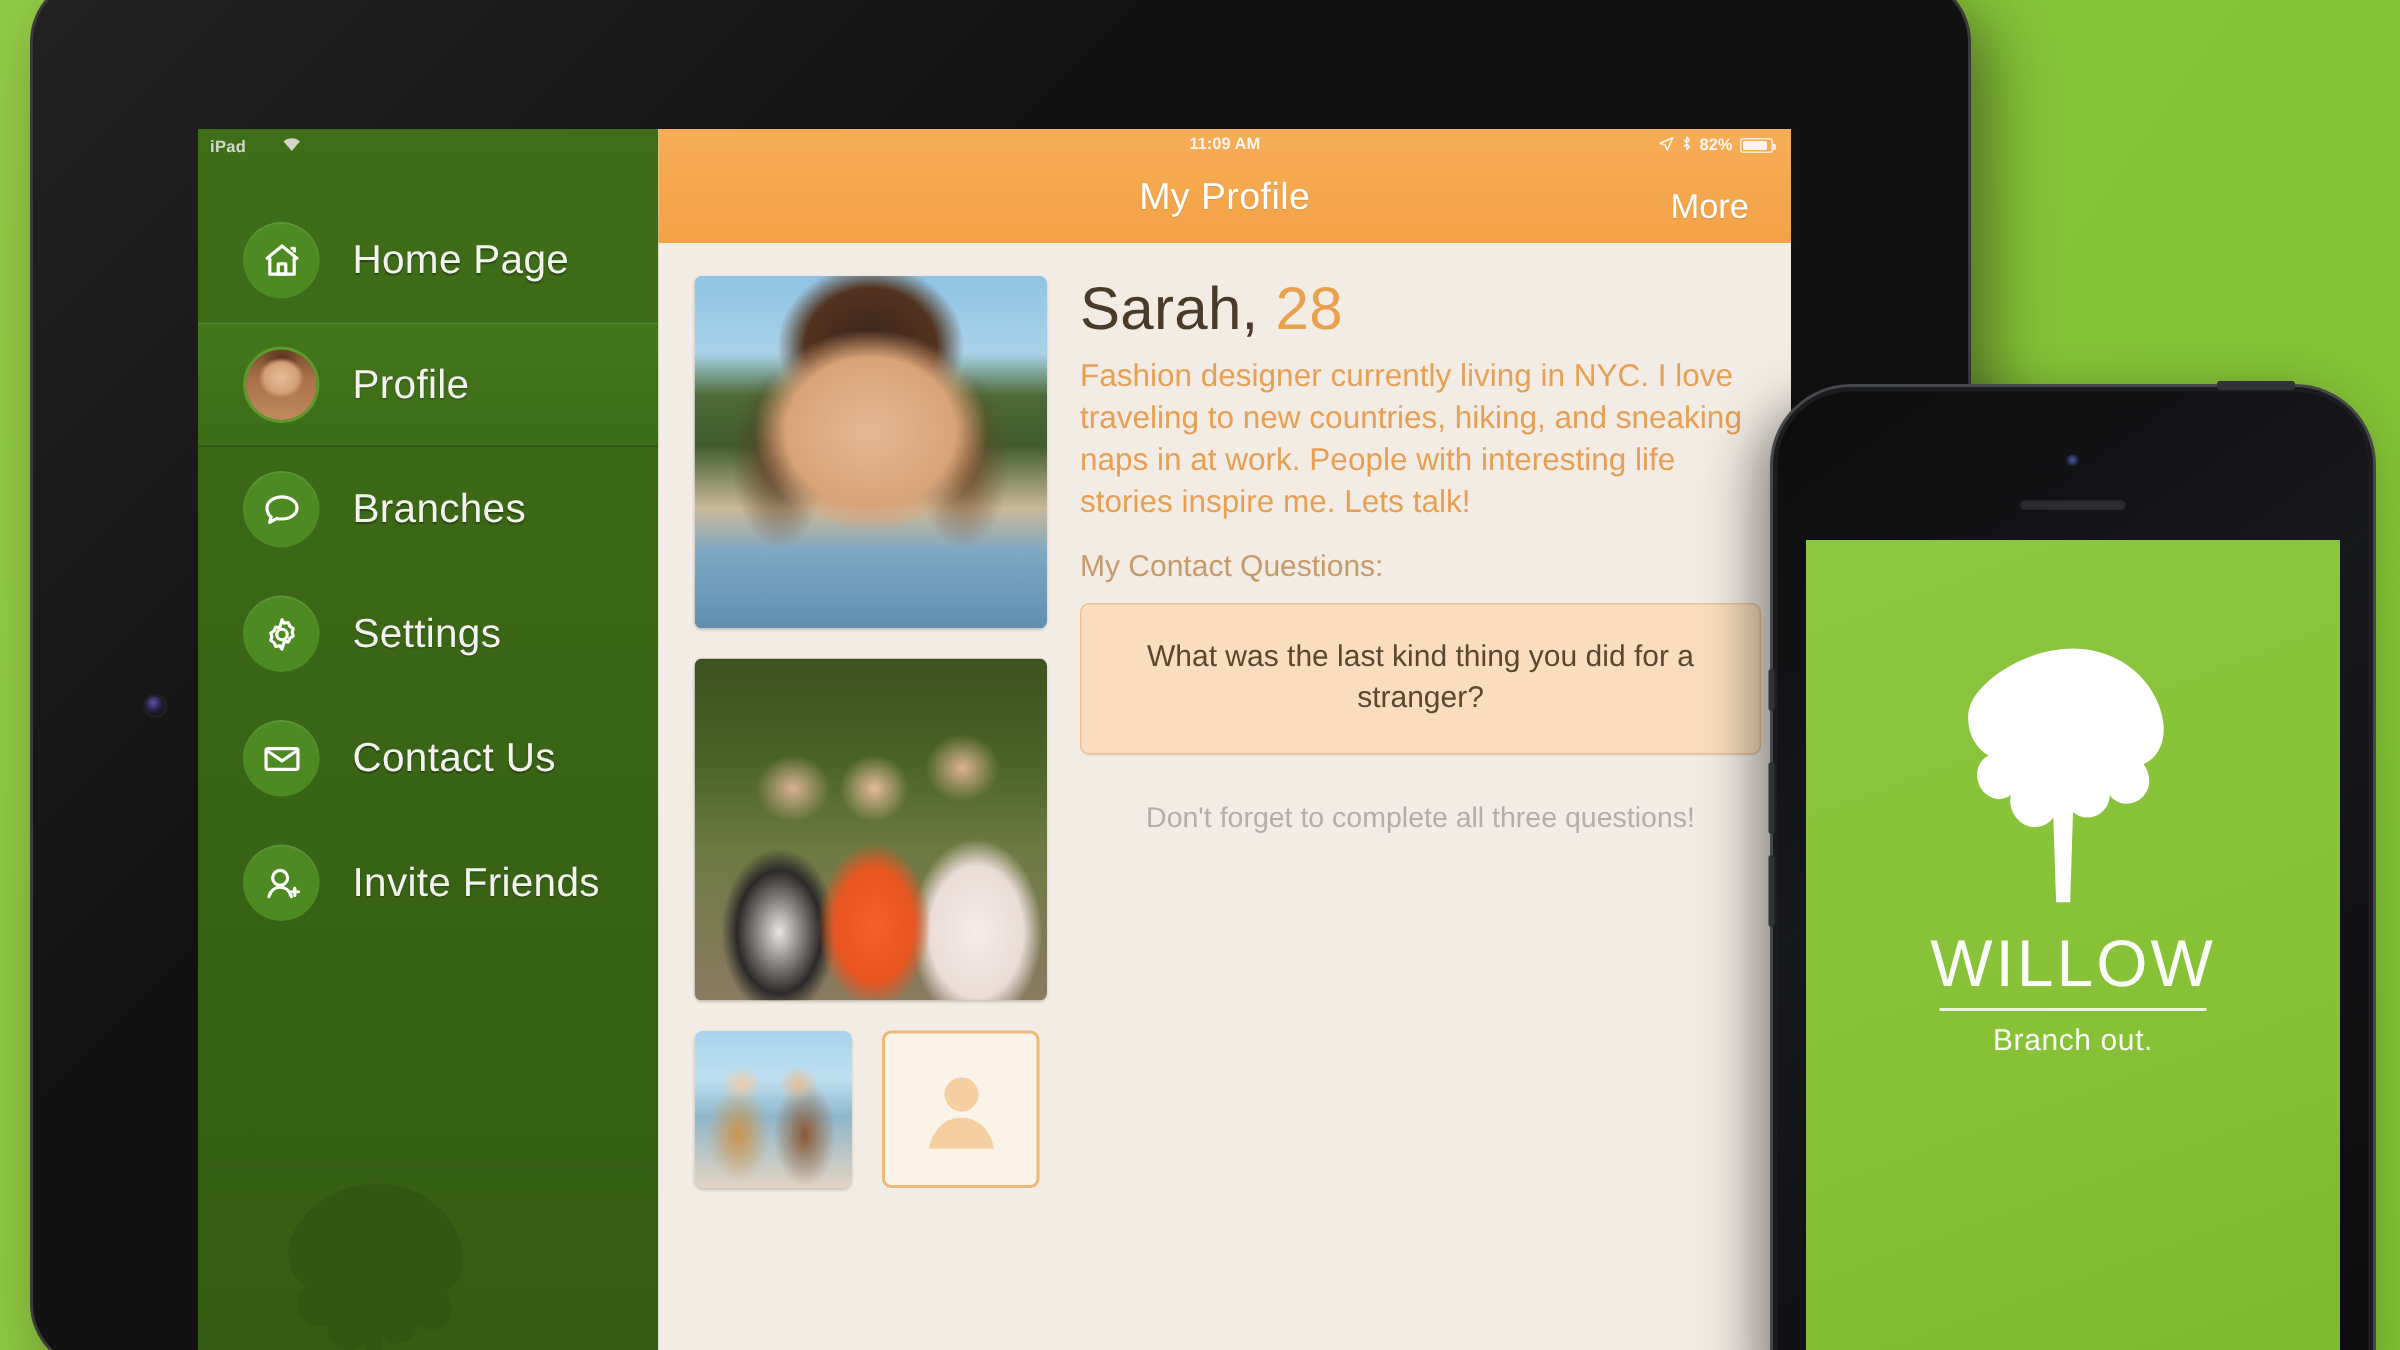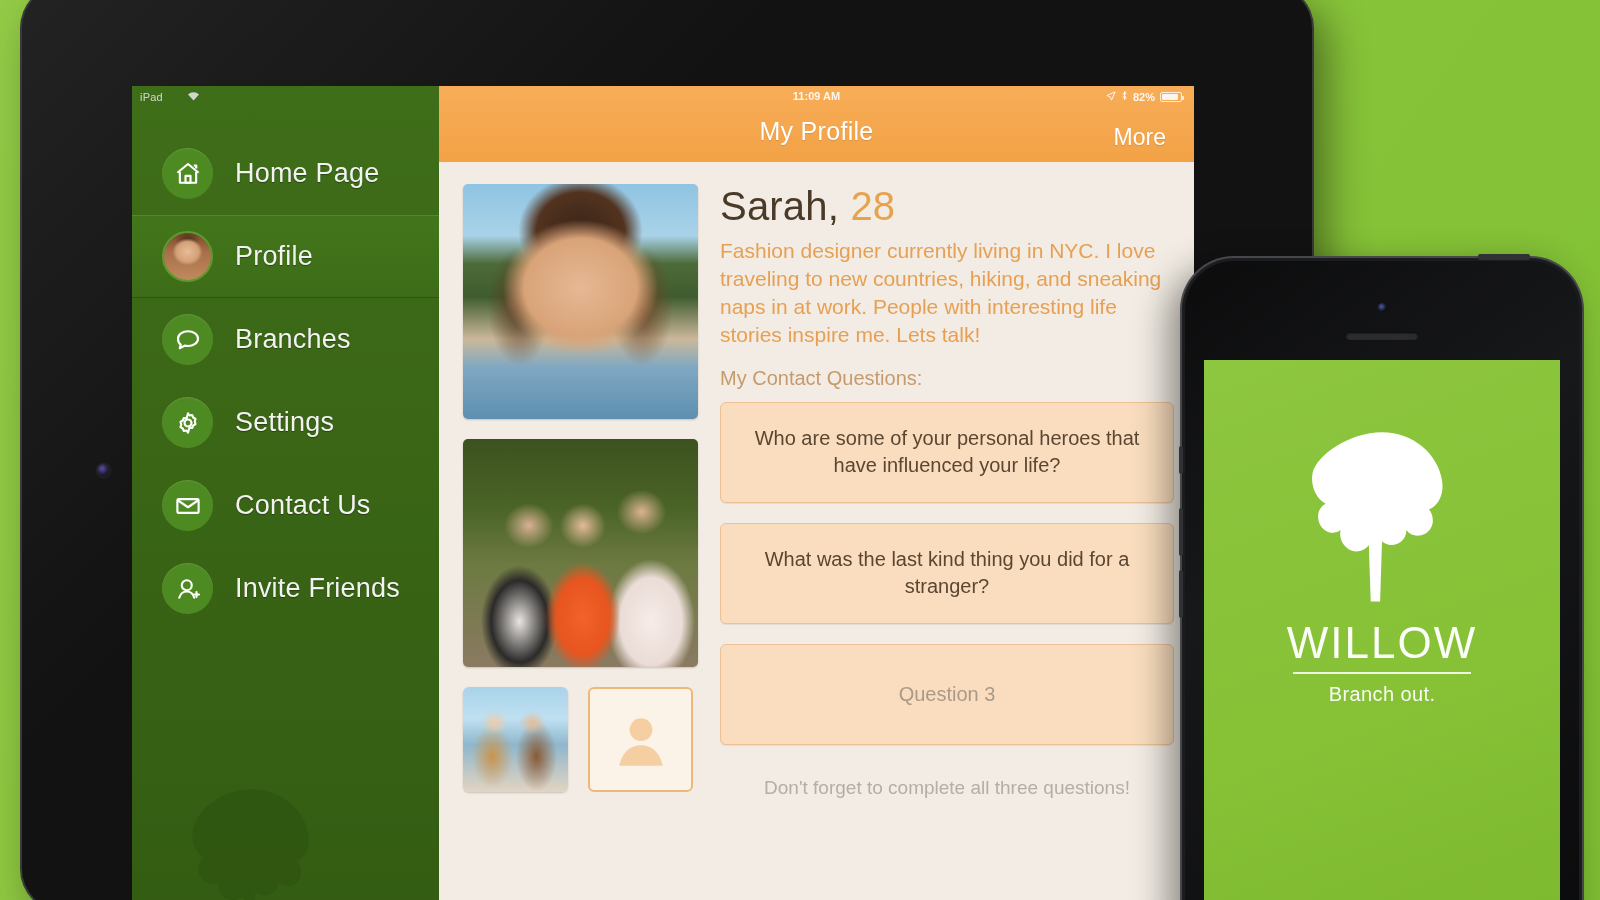--- a/index.html
+++ b/index.html
@@ -44,21 +44,21 @@
   
   .sidebar {
     width:307px; flex:0 0 307px;
     background:linear-gradient(180deg,#3f6e19 0%,#3a6616 40%,#335c12 100%);
     position:relative;
     padding-top:46px;
   }
   .status-left {
     position:absolute; top:5px; left:8px;
     display:flex; align-items:center; gap:24px;
-    color:#e9e9e9; font-size:11px; font-weight:normal;
+    color:#e9e9e9; font-size:11px; font-weight:bold;
     letter-spacing:.2px; opacity:.85;text-align:right;
   }
   .wifi-ico { display:inline-block; }
   .sb-watermark {
     position:absolute; left:12px; bottom:-18px;
     width:215px; height:190px; opacity:.55;
   }
   .nav-item {
     height:83px; display:flex; align-items:center;
     padding-left:30px; gap:22px; position:relative;
@@ -365,23 +365,21 @@
           </div>
         </div>
 
         <div class="info-col">
           <div class="name-line">
             <span>Sarah,</span>
             <span class="age">28</span>
           </div>
           <div class="bio">Fashion designer currently living in NYC. I love traveling to new countries, hiking, and sneaking naps in at work. People with interesting life stories inspire me. Lets talk!</div>
           <div class="questions-label">My Contact Questions:</div>
-          <div class="qcard">Who are some of your personal heroes that have influenced your life?</div>
           <div class="qcard">What was the last kind thing you did for a stranger?</div>
-          <div class="qcard empty">Question 3</div>
           <div class="footer-note">Don't forget to complete all three questions!</div>
         </div>
 
       </div>
     </div>
   </div>
 </div>
 
 <div class="iphone">
   <div class="ip-btn-top"></div>

